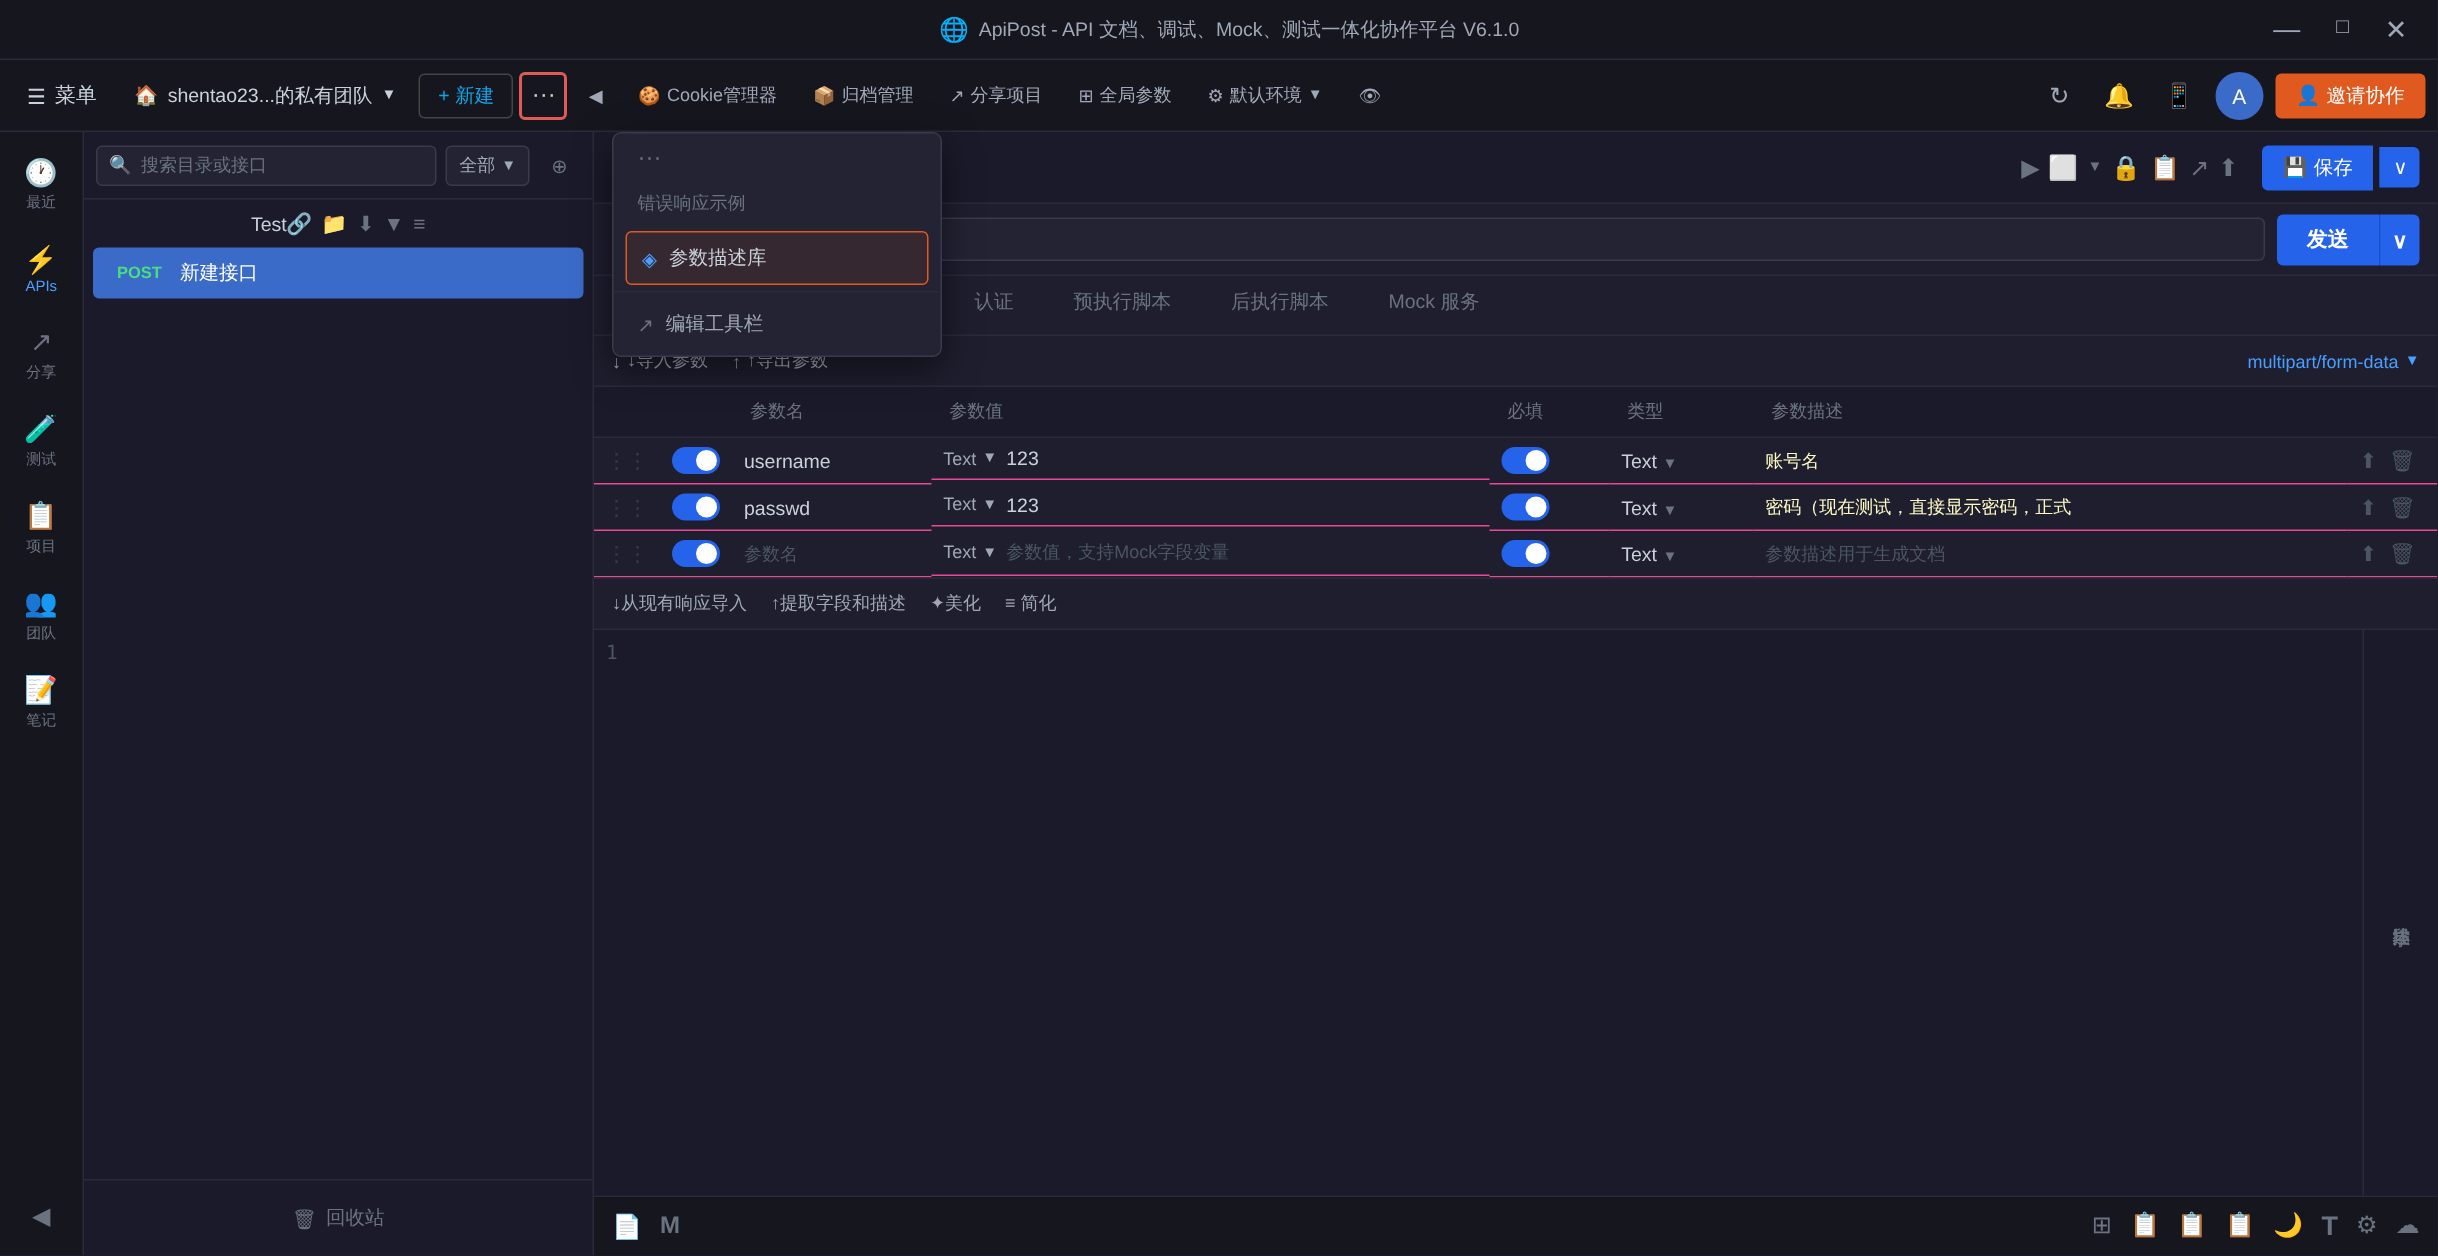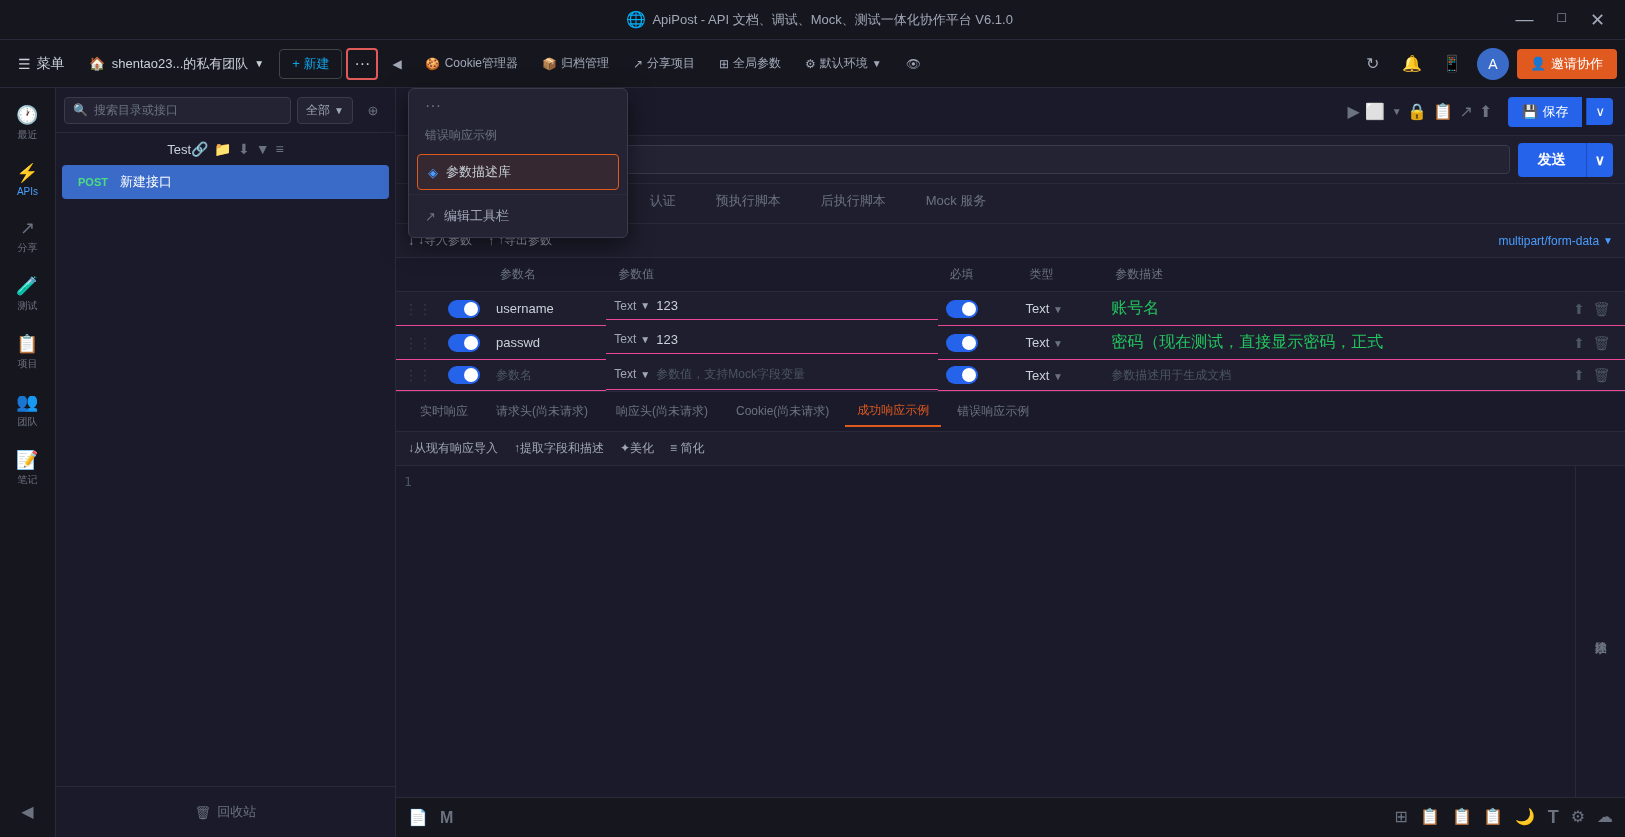--- a/index.html
+++ b/index.html
@@ -440,21 +440,21 @@
       gap: 4px;
       color: #a0a8b8;
       font-size: 12px;
       cursor: pointer;
     }
     .param-value {
       color: #c9d1d9;
       font-size: 13px;
     }
     .param-value-placeholder { color: #4b5563; font-size: 12px; text-align: center; }
-    .param-desc { color: #22c55e; font-size: 16px; }
+    .param-desc { color: #fef9c3; font-size: 12px; }
     .param-desc-placeholder { color: #4b5563; font-size: 12px; }
     .row-actions {
       display: flex;
       gap: 8px;
       color: #4b5563;
     }
     .row-actions span { cursor: pointer; font-size: 14px; }
     .drag-handle {
       color: #3a3a4a;
       cursor: grab;
@@ -947,40 +947,20 @@
                 <span>⬆</span>
                 <span>🗑</span>
               </div>
             </td>
           </tr>
         </tbody>
       </table>
     </div>
 
     <div class="response-area">
-      <div class="response-tabs">
-        <div class="response-tab">
-          <span>实时响应</span>
-        </div>
-        <div class="response-tab">
-          <span>请求头(尚未请求)</span>
-        </div>
-        <div class="response-tab">
-          <span>响应头(尚未请求)</span>
-        </div>
-        <div class="response-tab">
-          <span>Cookie(尚未请求)</span>
-        </div>
-        <div class="response-tab active">
-          <span>成功响应示例</span>
-        </div>
-        <div class="response-tab">
-          <span>错误响应示例</span>
-        </div>
-      </div>
       <div class="response-actions">
         <div class="response-action-btn">
           <span>↓从现有响应导入</span>
         </div>
         <div class="response-action-btn">
           <span>↑提取字段和描述</span>
         </div>
         <div class="response-action-btn">
           <span>✦美化</span>
         </div>

